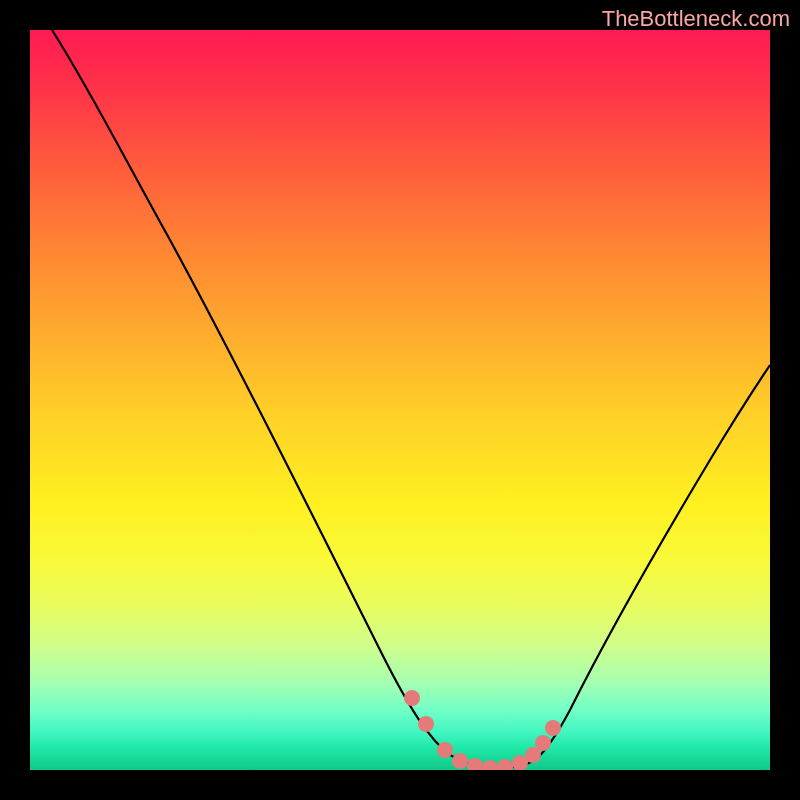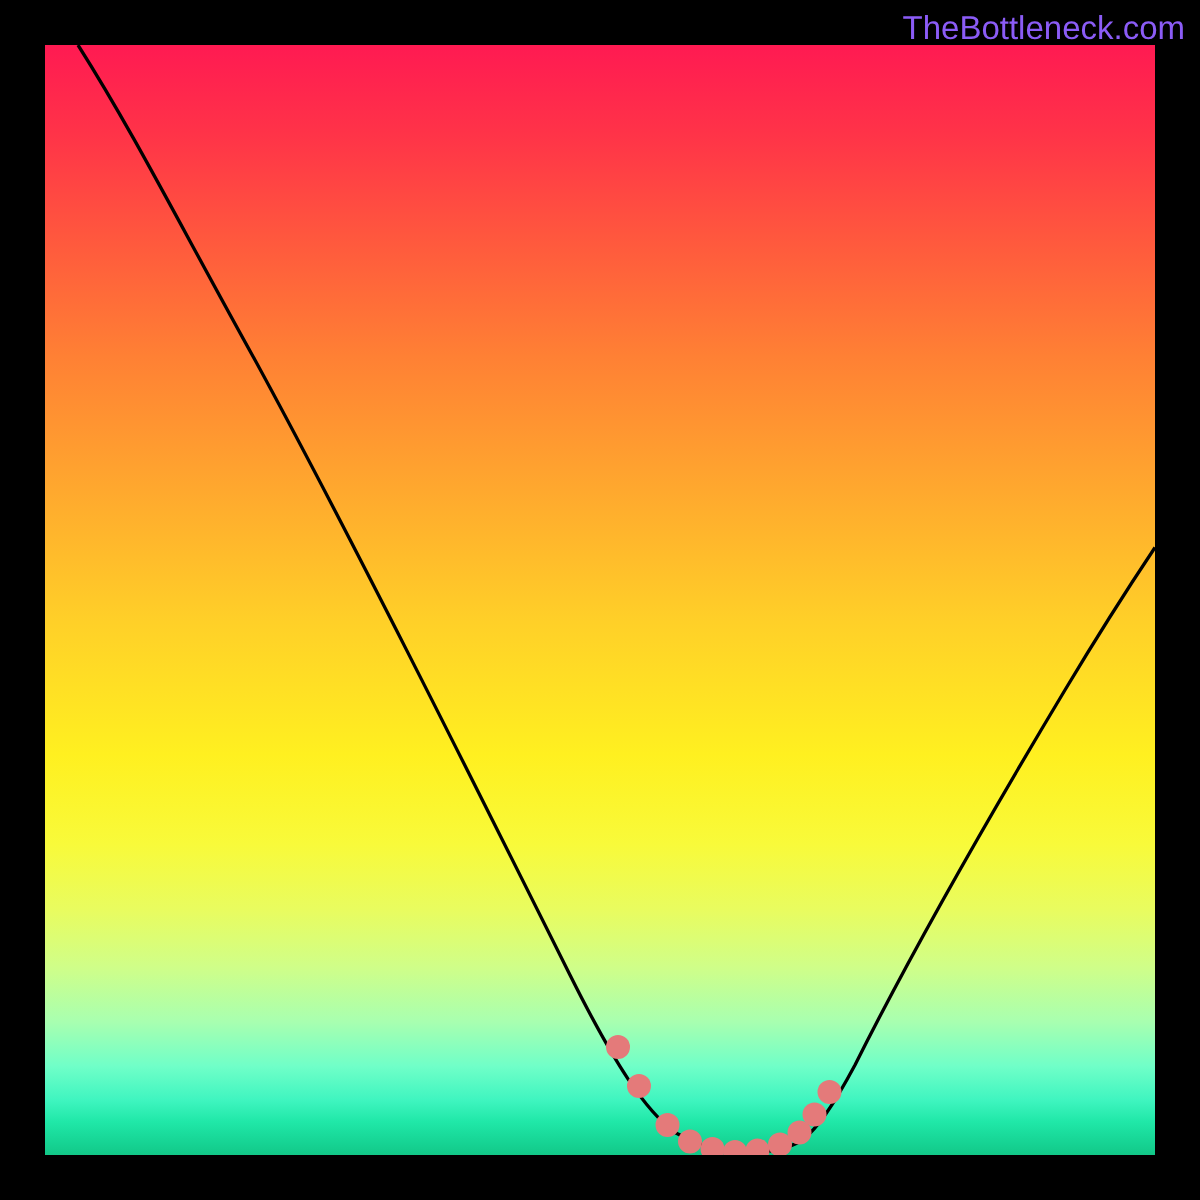--- a/index.html
+++ b/index.html
@@ -14,21 +14,21 @@
   .container {
     width: 800px;
     height: 800px;
     position: relative;
     background: #000;
   }
   .watermark {
     position: absolute;
     top: 6px;
     right: 10px;
-    color: #8b5cf6;
+    color: #fca5a5;
     font-size: 22px;
     font-weight: 400;
     z-index: 10;
   }
   .plot-area {
     position: absolute;
     left: 30px;
     top: 30px;
     width: 740px;
     height: 740px;

